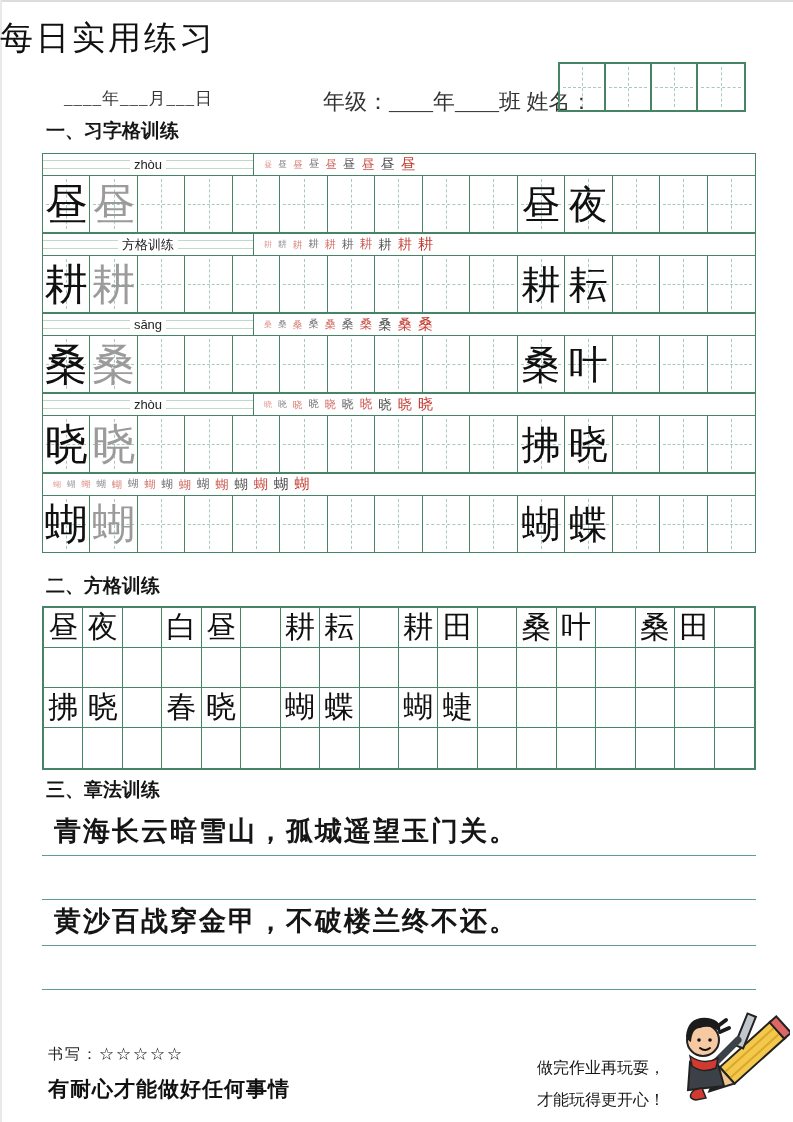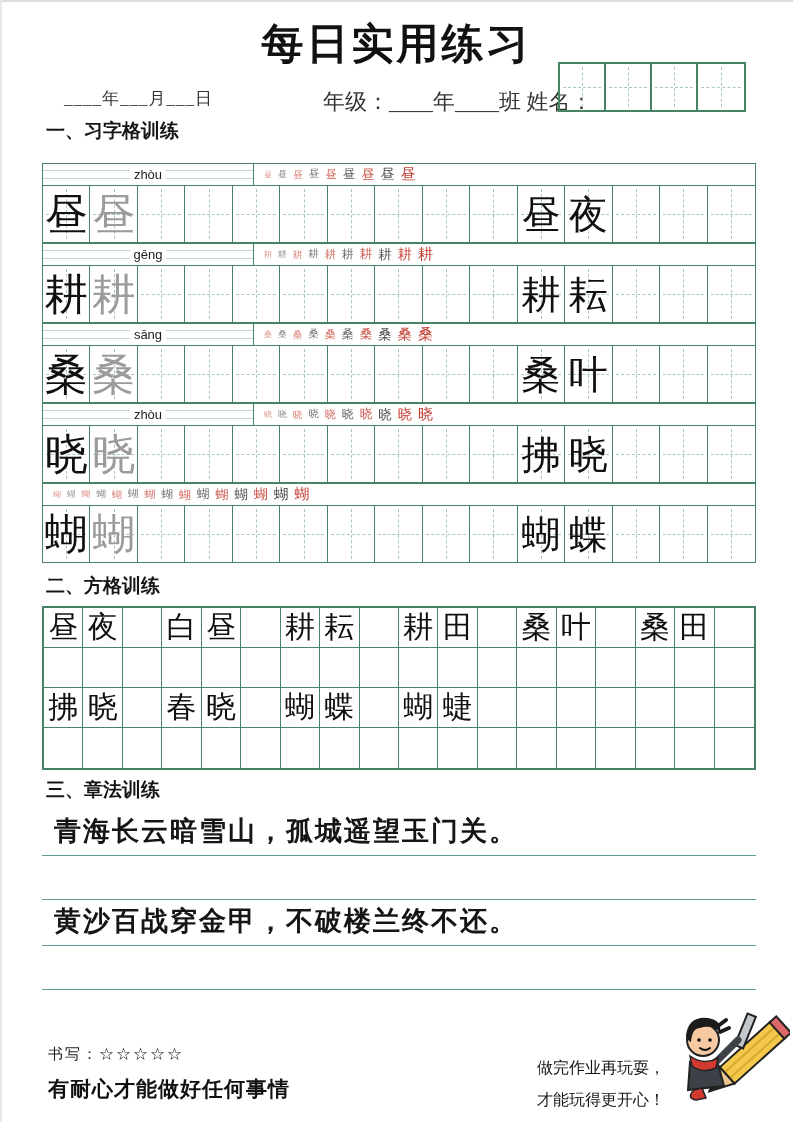--- a/index.html
+++ b/index.html
@@ -1,43 +1,43 @@
 <!DOCTYPE html>
 <html style="--green: #478465; --dash: #a9cab7; --pline: #bfd9c9; --trace: #9b9b9b; --rule: #5f9b98;"><head>
 <meta charset="utf-8">
 <style>
   html,body{margin:0;padding:0;background:#fff;}
   .page{position:relative;width:793px;height:1122px;background:#fff;overflow:hidden;
         font-family:"Liberation Sans",sans-serif;color:#111;}
   .edge-top{position:absolute;top:0;left:0;right:0;height:2px;background:#dcdcdc;}
   .edge-left{position:absolute;top:0;left:0;bottom:0;width:2px;background:#e9e9e9;}
 
-  .title{position:absolute;top:16px;left:0;right:0;text-align:center;
-         font-size:42px;font-weight:bold;letter-spacing:3px;}
+  .title{position:absolute;top:16px;left:0;right:0;text-align:left;
+         font-size:33px;font-weight:normal;letter-spacing:3px;}
 
   .date-line{position:absolute;top:87px;left:64px;font-size:17px;color:#333;
              font-family:"Liberation Serif",serif;letter-spacing:1px;}
   .grade-line{position:absolute;top:87px;left:323px;font-size:22px;color:#333;
               font-family:"Liberation Serif",serif;}
   .name-grid{position:absolute;top:62px;left:558px;width:188px;height:50px;
              display:grid;grid-template-columns:repeat(4,1fr);
              border:2px solid var(--green);box-sizing:border-box;}
   .ng-cell{border-right:2px solid var(--green);}
   .ng-cell:last-child{border-right:none;}
 
   .tian-cell{position:relative;box-sizing:border-box;}
   .tian-cell::before{content:"";position:absolute;top:3px;bottom:3px;left:50%;
                      border-left:1px dashed var(--dash);}
   .tian-cell::after{content:"";position:absolute;left:3px;right:3px;top:50%;
                     border-top:1px dashed var(--dash);}
 
   .sec-heading{position:absolute;left:46px;font-size:19px;font-weight:bold;color:#151515;}
   .h1{top:118px;text-align:right;} .h2{top:573px;} .h3{top:777px;}
 
-  .s1-block{position:absolute;left:42px;top:163px;width:714px;}
+  .s1-block{position:absolute;left:42px;top:153px;width:714px;}
   .s1-unit{height:80px;}
   .s1-head{height:22px;display:flex;border:1px solid var(--green);border-bottom:none;
            box-sizing:border-box;}
   .pinyin-box{width:211px;border-right:1px solid var(--green);position:relative;
               display:flex;align-items:center;justify-content:center;box-sizing:border-box;}
   .pinyin-box::before{content:"";position:absolute;left:0;right:0;top:6px;
                       border-top:1px solid var(--pline);}
   .pinyin-box::after{content:"";position:absolute;left:0;right:0;top:14px;
                      border-top:1px solid var(--pline);}
   .pinyin{position:relative;z-index:1;font-size:13px;color:#222;background:#fff;padding:0 4px;}
@@ -138,21 +138,21 @@
             <span class="char-word">夜</span>
           </div>
           <div class="tian-cell"></div>
           <div class="tian-cell"></div>
           <div class="tian-cell"></div>
         </div>
       </div>
       <div class="s1-unit">
         <div class="s1-head">
           <div class="pinyin-box">
-            <span class="pinyin">gēng</span>
+            <span class="pinyin">方格训练</span>
           </div>
           <div class="stroke-area">
             <span class="stroke-step" style="font-size: 8px; color: rgb(194, 59, 47); opacity: 0.55;">耕</span>
             <span class="stroke-step" style="font-size: 8.8px; color: rgb(61, 61, 61); opacity: 0.6;">耕</span>
             <span class="stroke-step" style="font-size: 9.6px; color: rgb(194, 59, 47); opacity: 0.65;">耕</span>
             <span class="stroke-step" style="font-size: 10.3px; color: rgb(61, 61, 61); opacity: 0.7;">耕</span>
             <span class="stroke-step" style="font-size: 11.1px; color: rgb(194, 59, 47); opacity: 0.75;">耕</span>
             <span class="stroke-step" style="font-size: 11.9px; color: rgb(61, 61, 61); opacity: 0.8;">耕</span>
             <span class="stroke-step" style="font-size: 12.7px; color: rgb(194, 59, 47); opacity: 0.85;">耕</span>
             <span class="stroke-step" style="font-size: 13.4px; color: rgb(61, 61, 61); opacity: 0.9;">耕</span>

